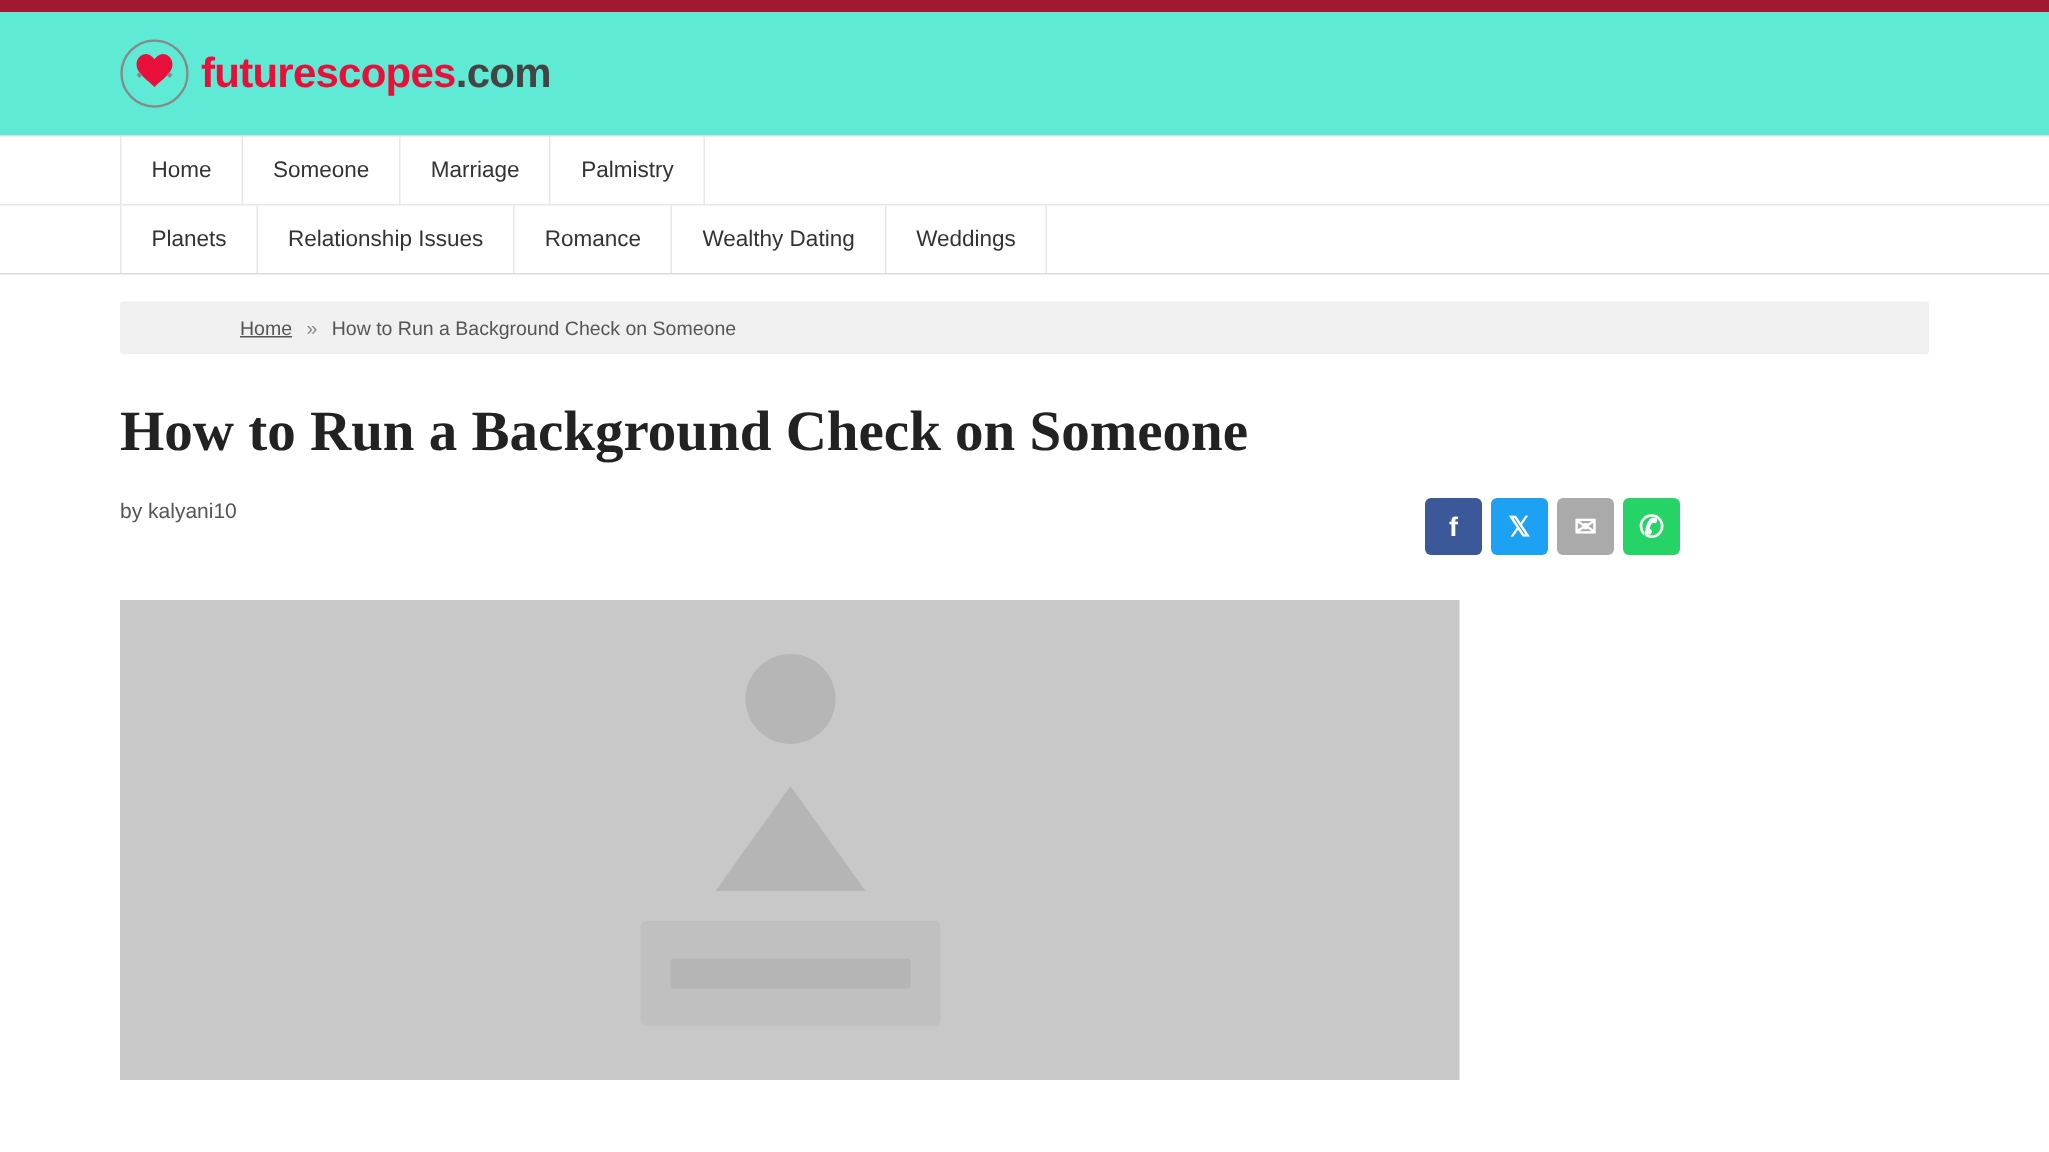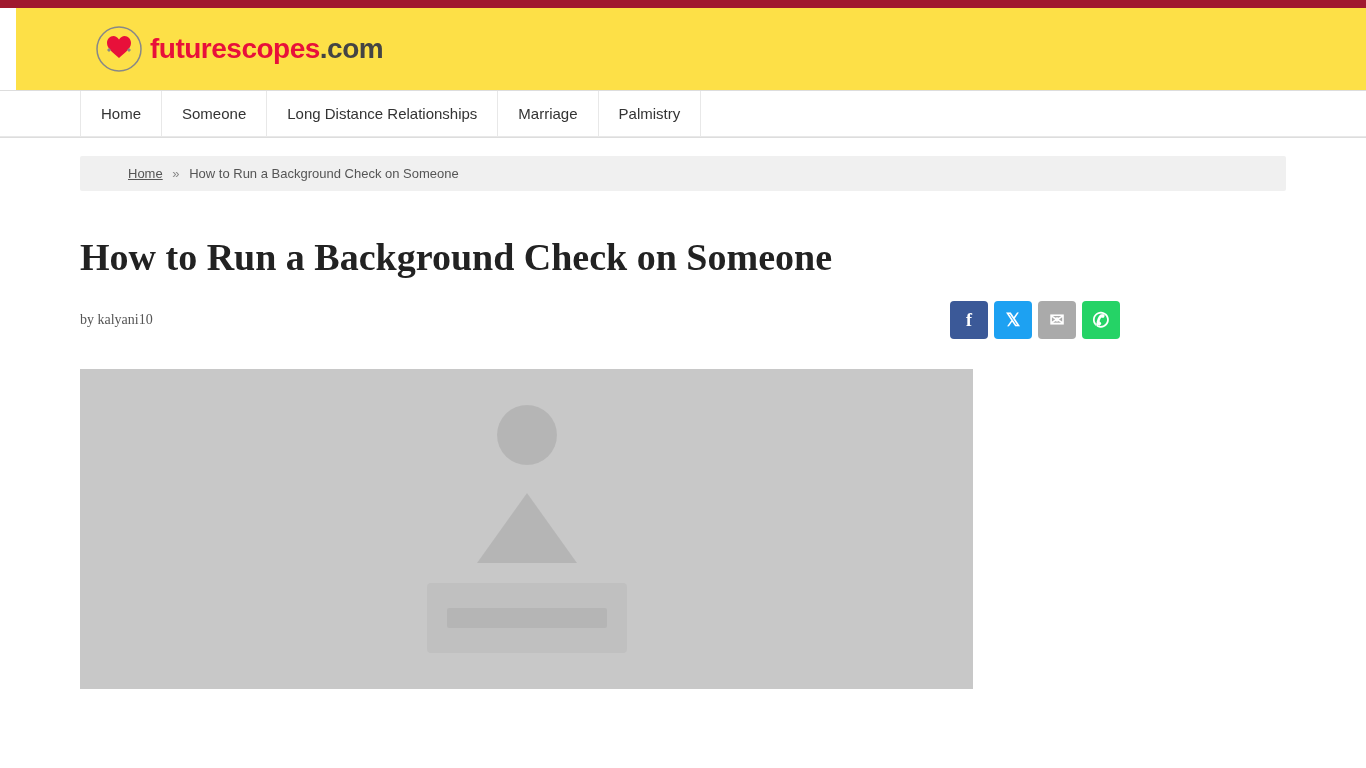--- a/index.html
+++ b/index.html
@@ -7,24 +7,23 @@
 
     
     .top-bar {
       height: 8px;
       background: #a0192e;
     }
 
     
     .header {
       padding: 18px 80px;
-      background: #fde047;
+      background: #5eead4;
       display: flex;
       align-items: flex-end;
-      margin-left: 16px;
     }
     .logo-container {
       display: flex;
       align-items: center;
       gap: 8px;
     }
     .logo-text {
       font-size: 28px;
       color: #e8103a;
       font-weight: bold;
@@ -57,22 +56,22 @@
     .nav-item:first-child {
       border-left: 1px solid #e8e8e8;
     }
     .nav-row-1 {
       border-bottom: 1px solid #e8e8e8;
     }
 
     
     .breadcrumb-wrapper {
       background: #f0f0f0;
-      padding: 10px 48px;
-      margin: 14px 80px;
+      padding: 10px 80px;
+      margin: 0 80px;
       margin-top: 18px;
       border-radius: 2px;
     }
     .breadcrumb {
       font-size: 13px;
       color: #555;
     }
     .breadcrumb a {
       color: #555;
       text-decoration: underline;
@@ -89,25 +88,23 @@
     }
     .article-title {
       font-size: 38px;
       font-weight: bold;
       color: #222;
       margin-bottom: 22px;
       font-family: Georgia, serif;
     }
     .article-meta {
       display: flex;
-      align-items: center;
       justify-content: space-between;
       margin-bottom: 20px;
       padding-bottom: 10px;
-      font-family: Liberation Serif, serif;
     }
     .article-author {
       font-size: 14px;
       color: #555;
     }
     .social-buttons {
       display: flex;
       gap: 6px;
     }
     .social-btn {
@@ -189,27 +186,41 @@
 
 <div class="nav-wrapper">
   <div class="nav-row nav-row-1">
     <div class="nav-item">
         <span>Home</span>
       </div>
     <div class="nav-item">
         <span>Someone</span>
       </div>
     <div class="nav-item">
-        <span>Long Distance Relationships</span>
-      </div>
-    <div class="nav-item">
         <span>Marriage</span>
       </div>
     <div class="nav-item">
         <span>Palmistry</span>
+      </div>
+  </div>
+  <div class="nav-row">
+    <div class="nav-item">
+        <span>Planets</span>
+      </div>
+    <div class="nav-item">
+        <span>Relationship Issues</span>
+      </div>
+    <div class="nav-item">
+        <span>Romance</span>
+      </div>
+    <div class="nav-item">
+        <span>Wealthy Dating</span>
+      </div>
+    <div class="nav-item">
+        <span>Weddings</span>
       </div>
   </div>
 </div>
 
 <div class="breadcrumb-wrapper">
   <div class="breadcrumb">
     <a href="#">Home</a>
     <span class="breadcrumb-sep">»</span>
     <span>How to Run a Background Check on Someone</span>
   </div>

